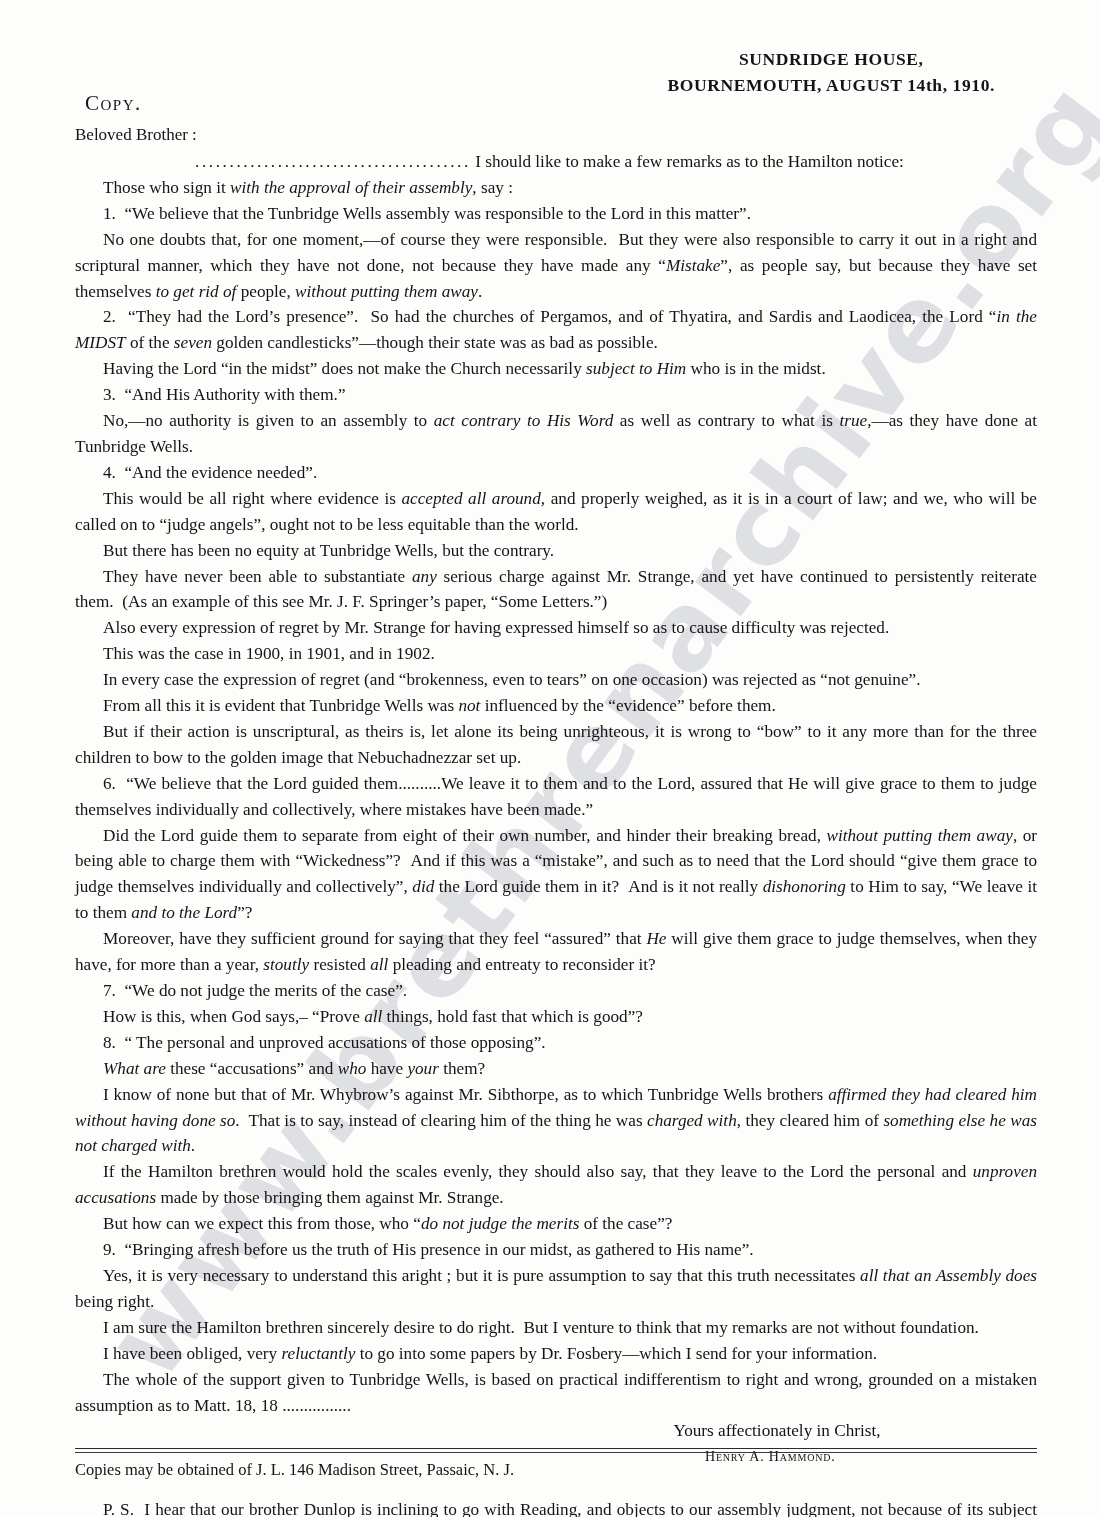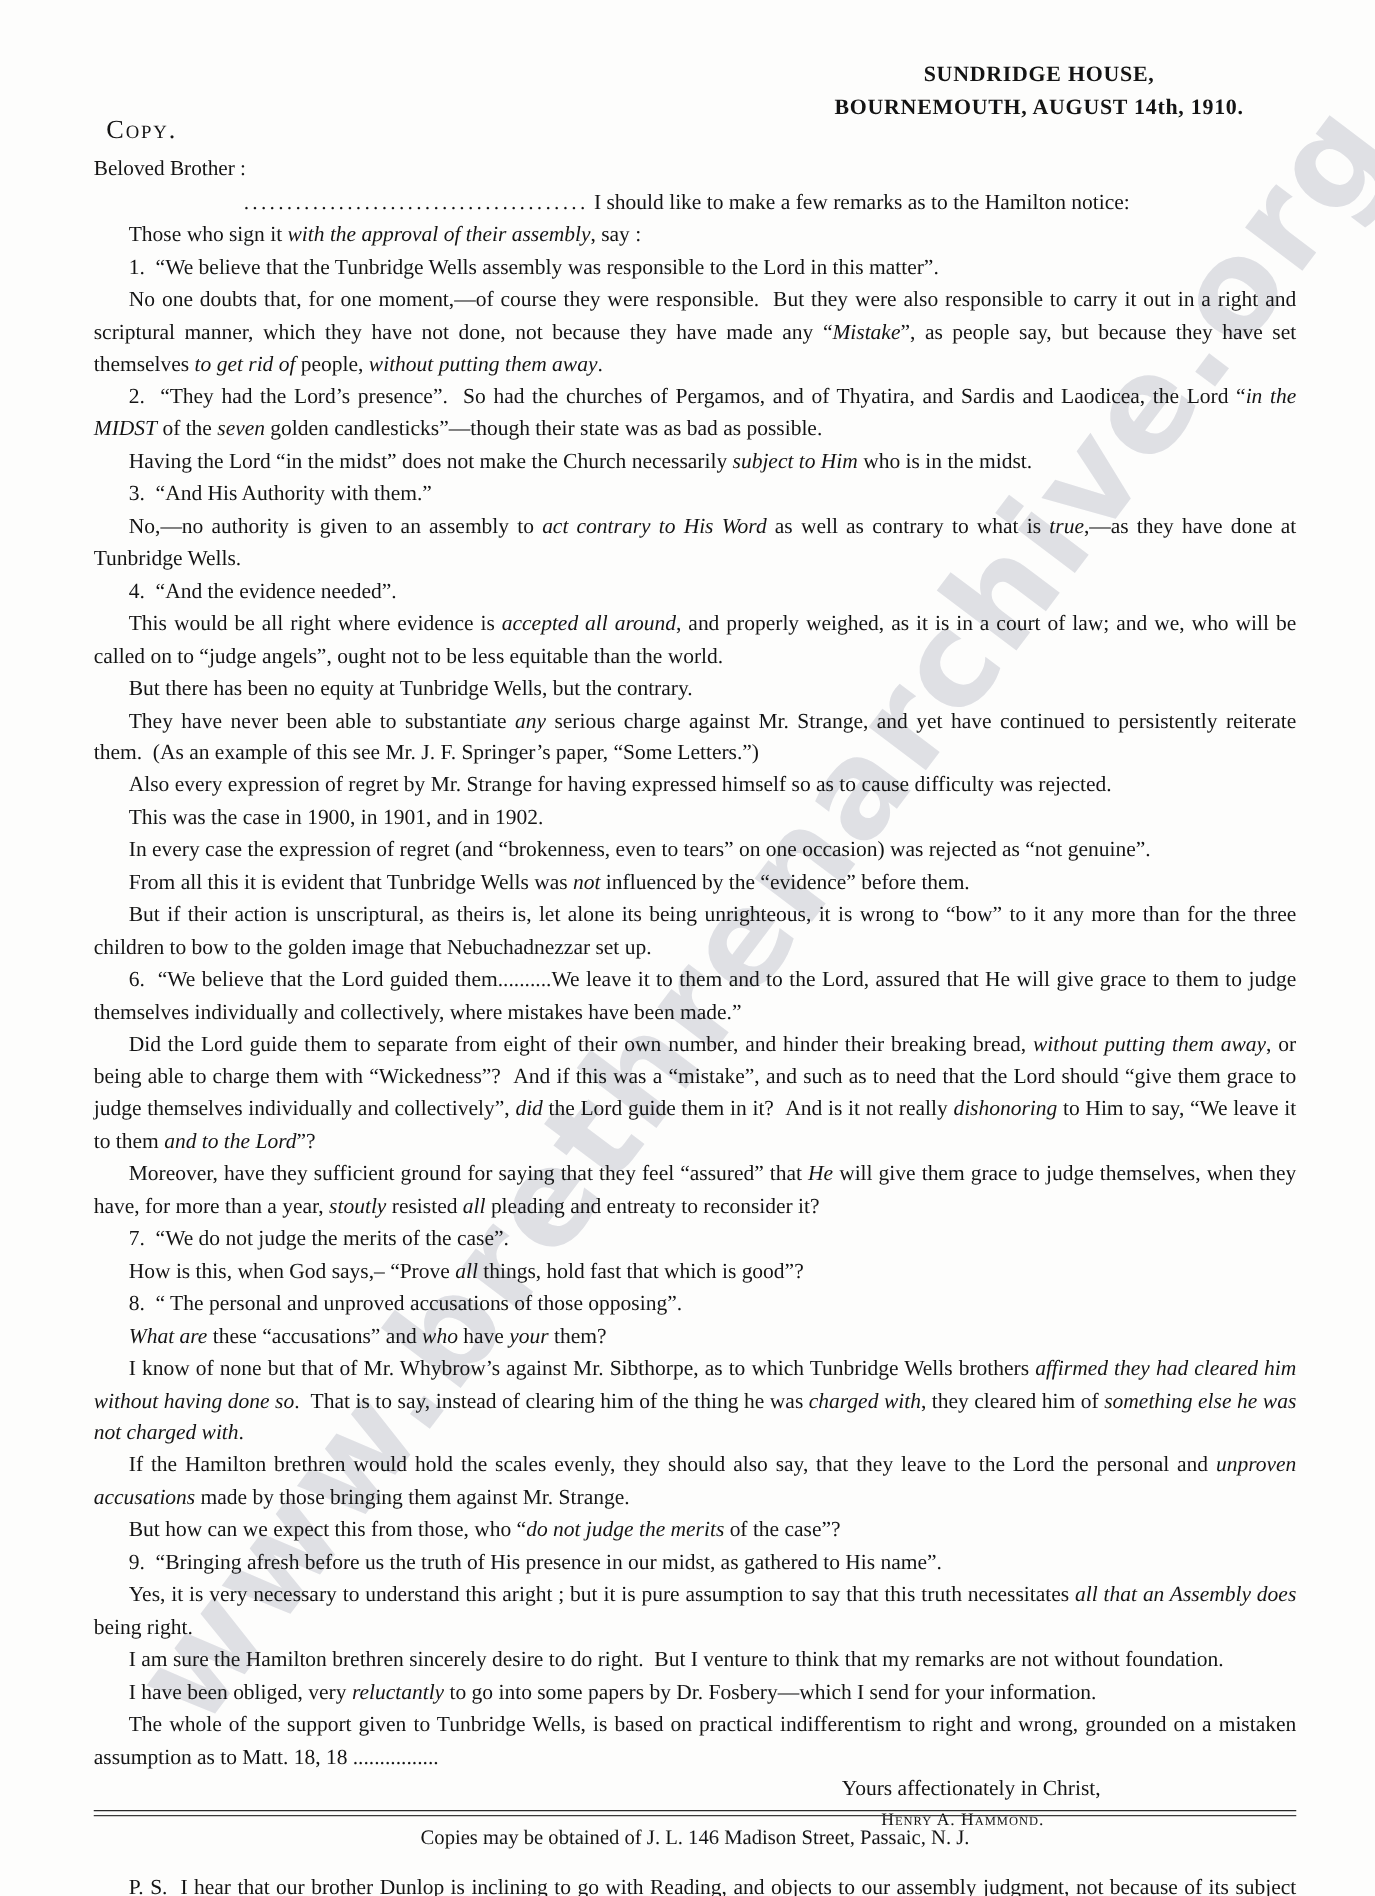--- a/index.html
+++ b/index.html
@@ -74,21 +74,21 @@
     left:75px; top:1448px;
     width:962px;
     z-index:1;
   }
   .footer-rule {
     height:3px;
     border-top:1.6px solid #2a2a2a;
     border-bottom:1px solid #3a3a3a;
   }
   .footer-note {
-    text-align:center;
+    text-align:left;
     margin-top:7px;
     font-size:16.5px;
   }
 </style>
 </head>
 <body>
 
 <div class="watermark">www.brethrenarchive.org</div>
 
 <div class="page">

